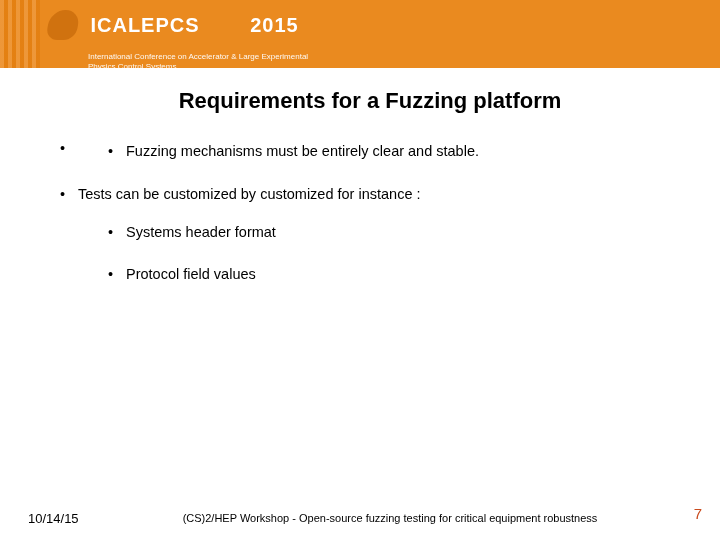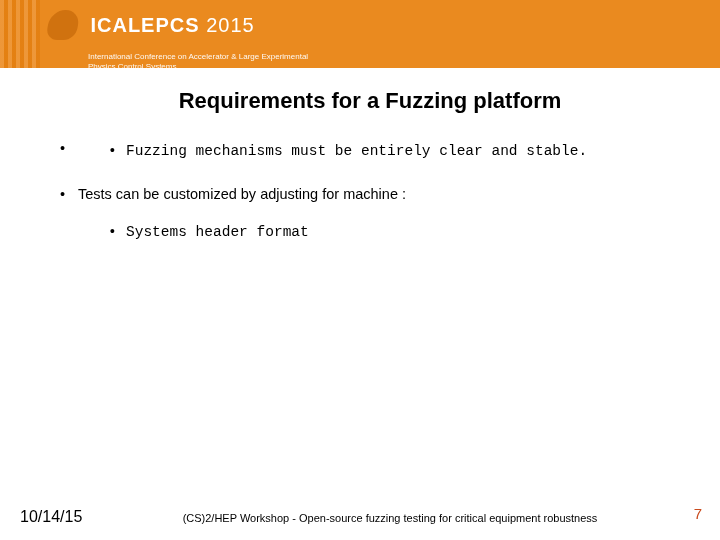--- a/index.html
+++ b/index.html
@@ -41,21 +41,21 @@
     margin-right: 8px;
     opacity: .5;
   }
   .conf-title {
     font-size: 20px;
     font-weight: 600;
     letter-spacing: 1px;
     display: inline-block;
     vertical-align: middle;
   }
-  .conf-year { font-weight: 400; }
+  .conf-year { font-weight: 700; margin-left: 44px; }
   .conf-sub {
     font-size: 8px;
     line-height: 1.2;
     margin-top: 12px;
     margin-left: 40px;
     max-width: 240px;
     opacity: .95;
   }
   .slide-title {
     font-size: 22px;
@@ -77,42 +77,41 @@
   }
   ul.content > li::before {
     content: "•";
     position: absolute;
     left: 0; top: 0;
   }
   ul.nested {
     list-style: none;
     margin-top: 14px;
     margin-left: 30px;
-    font-family: Liberation Mono, monospace;
   }
   ul.nested > li {
     margin-bottom: 14px;
     padding-left: 18px;
     position: relative;
     line-height: 1.9;
   }
   ul.nested > li::before {
     content: "•";
     position: absolute;
     left: 0; top: 0;
   }
   .footer {
     position: absolute;
     left: 0; right: 0; bottom: 14px;
     height: 30px;
   }
   .footer-date {
     position: absolute;
-    left: 20px; bottom: 0;
-    font-size: 16px;
+    left: 28px; bottom: 0;
+    font-size: 13px;
   }
   .footer-title {
     position: absolute;
     left: 140px; right: 80px; bottom: 0;
     font-size: 11px;
     text-align: center;
     line-height: 1.25;
   }
   .footer-page {
     position: absolute;
@@ -137,23 +136,24 @@
 
 <h1 class="slide-title">Requirements for a Fuzzing platform</h1>
 
 <ul class="content">
   <li>
     <ul class="nested">
       <li>Fuzzing mechanisms must be entirely clear and stable.</li>
     </ul>
   </li>
   <li>
-    <span>Tests can be customized by adjusting for machine :</span>
+    <span>Tests can be customized by customized for instance :</span>
     <ul class="nested">
       <li>Systems header format</li>
+      <li>Protocol field values</li>
     </ul>
   </li>
 </ul>
 
 <div class="footer">
   <div class="footer-date">10/14/15</div>
   <div class="footer-title">(CS)2/HEP Workshop - Open-source fuzzing testing for critical equipment robustness</div>
   <div class="footer-page">7</div>
 </div>
 

